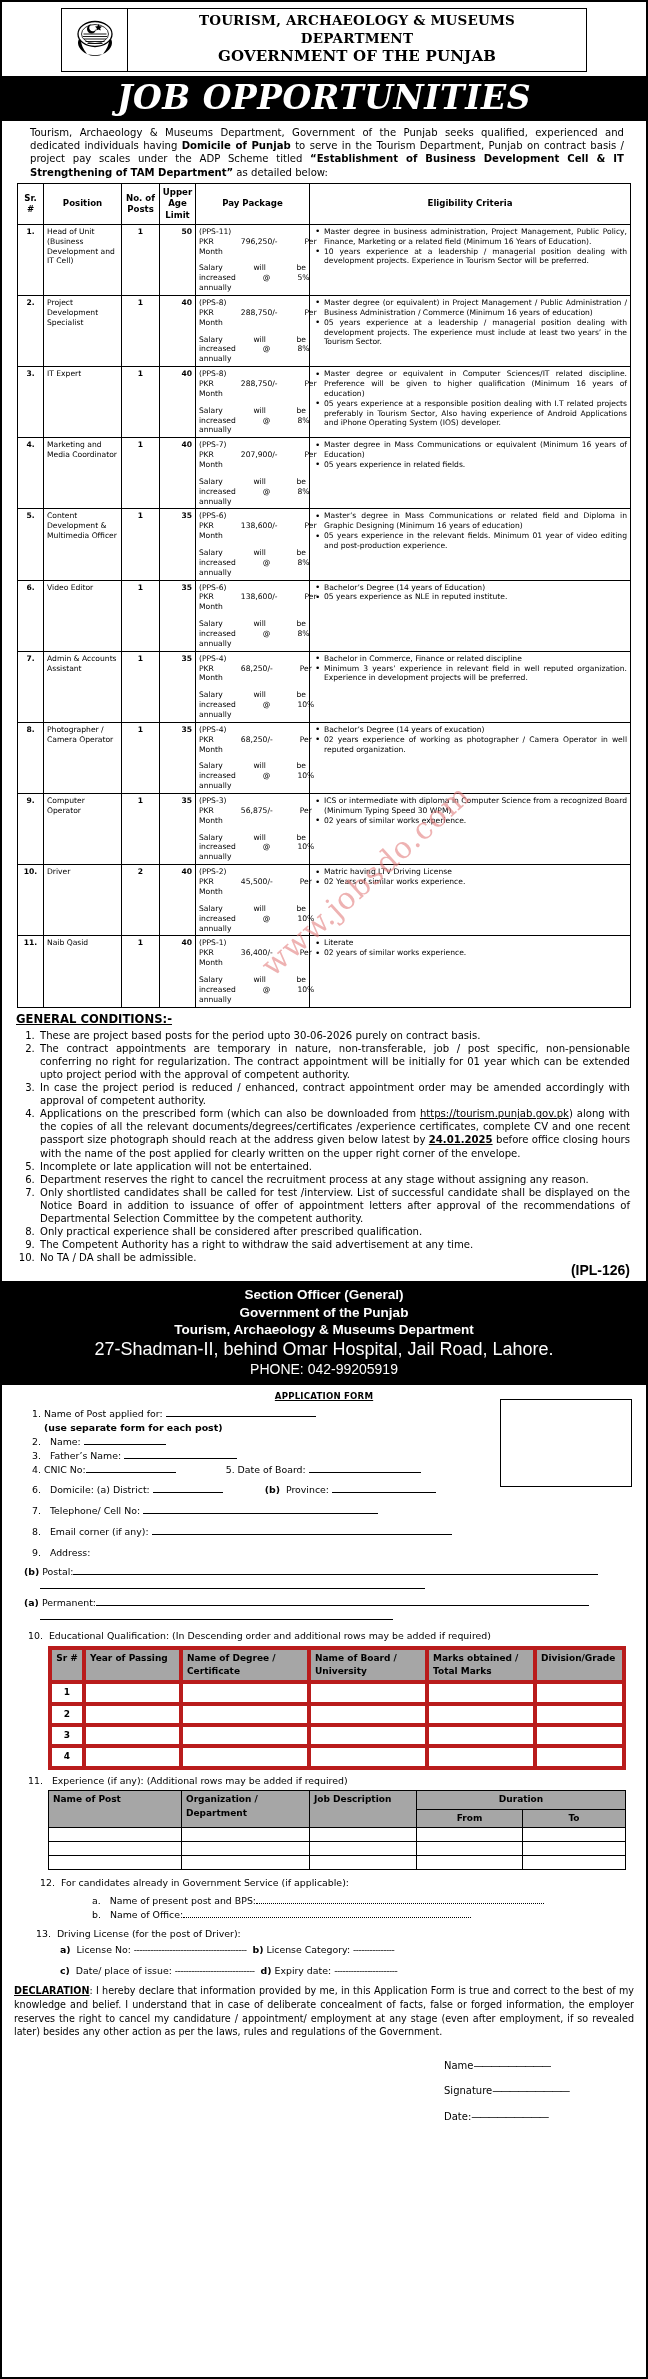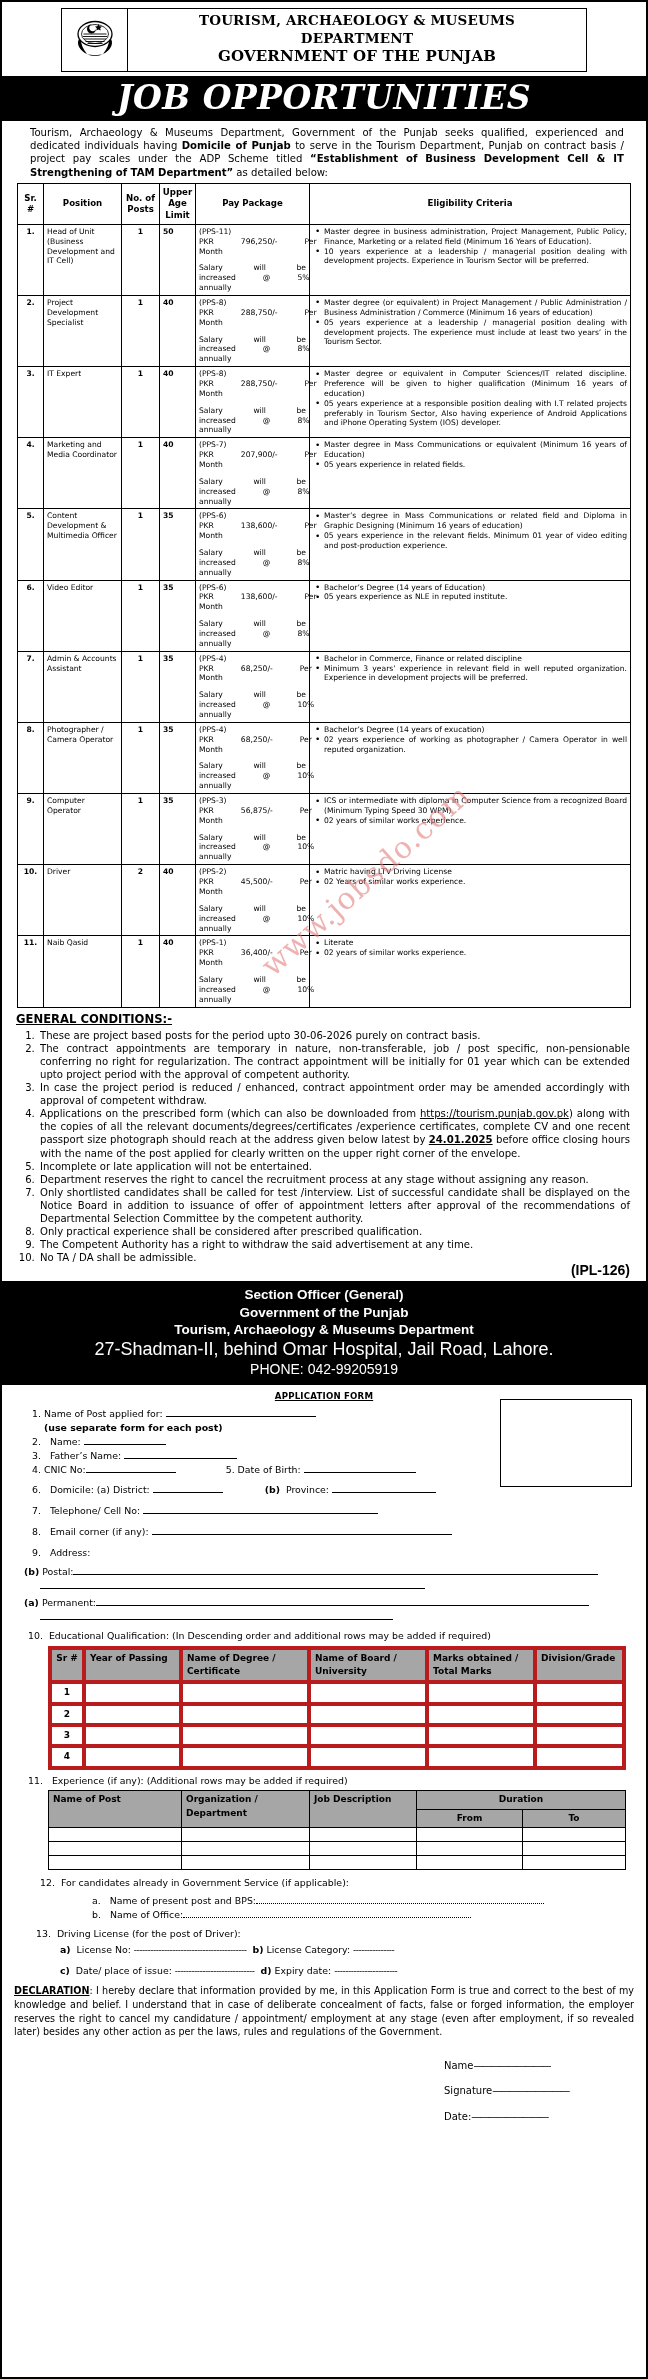--- a/index.html
+++ b/index.html
@@ -80,21 +80,21 @@
   .jobs th {
     text-align: center;
     font-weight: bold;
     font-size: 8.6px;
     vertical-align: middle;
     padding: 3px 2px;
   }
   .c-sr   { width: 26px; text-align: center; font-weight: bold; }
   .c-pos  { width: 78px; }
   .c-no   { width: 38px; text-align: center; font-weight: bold; }
-  .c-age  { width: 36px; text-align: left; font-weight: bold; }
+  .c-age  { width: 36px; text-align: right; font-weight: bold; }
   .c-pay  { width: 114px; }
   .c-elig { }
   .pay-line { }
   .pay-just { display: flex; justify-content: space-between; gap: 27px; }
   .pay-gap { height: 7px; }
   ul.elig { margin: 0; padding: 0 0 0 11px; list-style: none; }
   ul.elig li { position: relative; text-align: justify; margin-bottom: 0px; }
   ul.elig li::before {
     content: "\2022";
     position: absolute; left: -9px; top: -0.5px;
@@ -600,21 +600,21 @@
             </ul>
           </td>
         </tr>
       </tbody>
   </table>
 
   <div class="gc-head">GENERAL CONDITIONS:-</div>
   <ol class="gc" id="gc-list">
       <li>These are project based posts for the period upto 30-06-2026 purely on contract basis.</li>
       <li>The contract appointments are temporary in nature, non-transferable, job / post specific, non-pensionable conferring no right for regularization. The contract appointment will be initially for 01 year which can be extended upto project period with the approval of competent authority.</li>
-      <li>In case the project period is reduced / enhanced, contract appointment order may be amended accordingly with approval of competent withdraw.</li>
+      <li>In case the project period is reduced / enhanced, contract appointment order may be amended accordingly with approval of competent authority.</li>
       <li>Applications on the prescribed form (which can also be downloaded from <span style="text-decoration:underline">https://tourism.punjab.gov.pk</span>) along with the copies of all the relevant documents/degrees/certificates /experience certificates, complete CV and one recent passport size photograph should reach at the address given below latest by <b style="text-decoration:underline">24.01.2025</b> before office closing hours with the name of the post applied for clearly written on the upper right corner of the envelope.</li>
       <li>Incomplete or late application will not be entertained.</li>
       <li>Department reserves the right to cancel the recruitment process at any stage without assigning any reason.</li>
       <li>Only shortlisted candidates shall be called for test /interview. List of successful candidate shall be displayed on the Notice Board in addition to issuance of offer of appointment letters after approval of the recommendations of Departmental Selection Committee by the competent authority.</li>
       <li>Only practical experience shall be considered after prescribed qualification.</li>
       <li>The Competent Authority has a right to withdraw the said advertisement at any time.</li>
       <li>No TA / DA shall be admissible.</li>
     </ol>
   <div class="ipl">(IPL-126)</div>
 
@@ -646,21 +646,21 @@
     <div class="frow">
       <span>3.</span>
       &nbsp;&nbsp;<span>Father’s Name:</span>
       <span class="ul" style="width:113px"></span>
     </div>
     <div class="frow">
       <span>4.</span>
       <span>CNIC No:</span><span class="ul" style="width:90px"></span>
       <span style="display:inline-block;width:44px"></span>
       <span>5.</span>
-      <span>Date of Birth:</span>
+      <span>Date of Board:</span>
       <span class="ul" style="width:112px"></span>
     </div>
     <div class="frow" style="margin-top:7px">
       <span>6.</span>
       &nbsp;&nbsp;<span>Domicile: (a) District:</span>
       <span class="ul" style="width:70px"></span>
       <span style="display:inline-block;width:36px"></span>
       <b>(b)</b>
       &nbsp;<span>Province:</span>
       <span class="ul" style="width:104px"></span>

